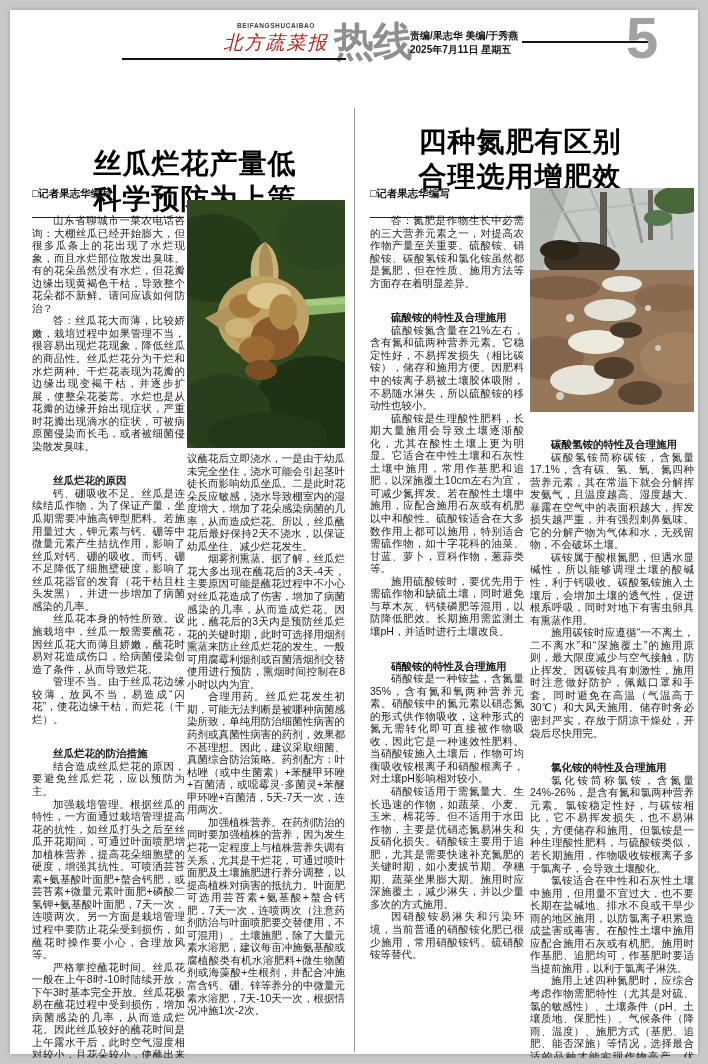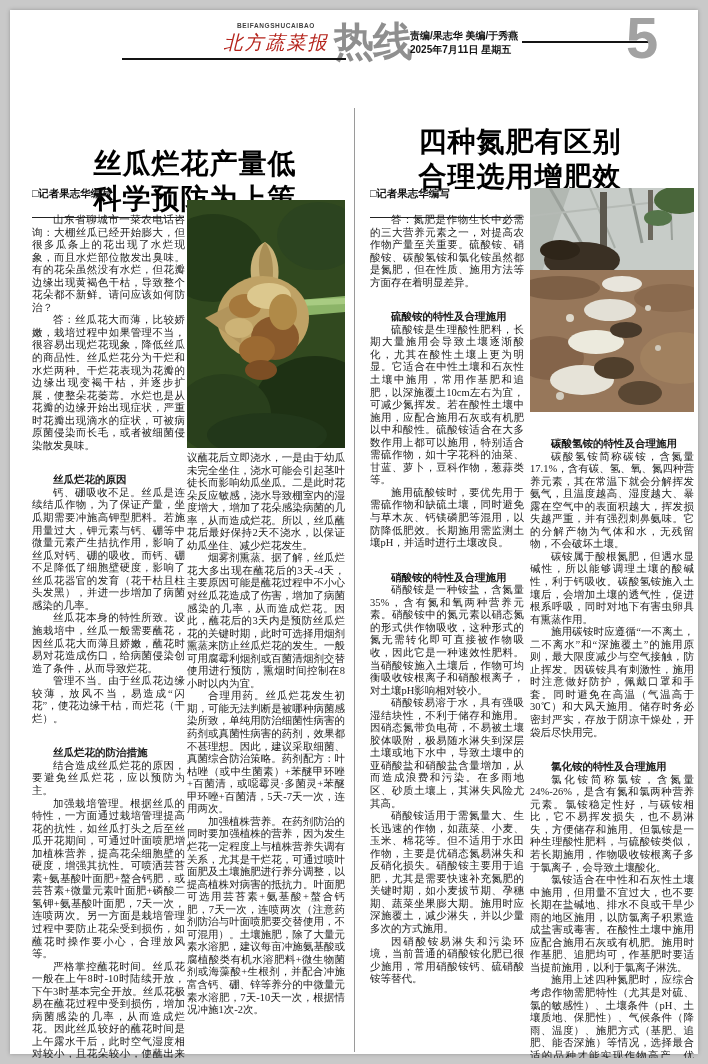--- a/index.html
+++ b/index.html
@@ -29,21 +29,21 @@
   
   .divider-v{left:344px;top:98px;width:1px;height:944px;background:#9a9a9a;}
   .art-title{font-weight:900;font-size:28px;line-height:35px;text-align:center;color:#000;letter-spacing:1px;}
   .title-left{left:24px;top:90px;width:322px;margin-top:46px;}
   .title-right{left:344px;top:90px;width:332px;margin-top:24px;}
   .byline{font-size:10.5px;font-weight:bold;color:#111;border-bottom:1.5px solid #222;padding-bottom:16px;}
   .byline-left{left:22px;top:177px;width:152px;}
   .byline-right{left:360px;top:177px;width:152px;}
 
   .col{
-    font-family:Liberation Serif, serif;
+    font-family:Liberation Sans, sans-serif;
     font-size:10.5px;line-height:12.55px;color:#1b1b1b;
     overflow:hidden;
   }
   .col p.para{margin:0;text-indent:2em;text-align:justify;}
   .col p.para.cont{text-indent:0;}
   .col p.para.sub{font-weight:bold;text-align:left;margin-top:22px;}
 
   .l-col1{left:22px;top:204px;width:153px;height:844px;}
   .l-col2{left:177px;top:442px;width:158px;height:606px;}
   .r-col1{left:360px;top:204px;width:154px;height:844px;}
@@ -123,25 +123,25 @@
 
   <div class="abs art-title title-right">
     <div>四种氮肥有区别</div>
     <div>合理选用增肥效</div>
   </div>
   <div class="abs byline byline-right">□记者果志华编写</div>
 
   <div class="abs col r-col1">
       <p class="para">答：氮肥是作物生长中必需的三大营养元素之一，对提高农作物产量至关重要。硫酸铵、硝酸铵、碳酸氢铵和氯化铵虽然都是氮肥，但在性质、施用方法等方面存在着明显差异。</p>
       <p class="para sub">硫酸铵的特性及合理施用</p>
+      <p class="para">硫酸铵氮含量在21%左右，含有氮和硫两种营养元素。它稳定性好，不易挥发损失（相比碳铵），储存和施用方便。因肥料中的铵离子易被土壤胶体吸附，不易随水淋失，所以硫酸铵的移动性也较小。</p>
       <p class="para">硫酸铵是生理酸性肥料，长期大量施用会导致土壤逐渐酸化，尤其在酸性土壤上更为明显。它适合在中性土壤和石灰性土壤中施用，常用作基肥和追肥，以深施覆土10cm左右为宜，可减少氮挥发。若在酸性土壤中施用，应配合施用石灰或有机肥以中和酸性。硫酸铵适合在大多数作用上都可以施用，特别适合需硫作物，如十字花科的油菜、甘蓝、萝卜，豆科作物，葱蒜类等。</p>
       <p class="para">施用硫酸铵时，要优先用于需硫作物和缺硫土壤，同时避免与草木灰、钙镁磷肥等混用，以防降低肥效。长期施用需监测土壤pH，并适时进行土壤改良。</p>
       <p class="para sub">硝酸铵的特性及合理施用</p>
       <p class="para">硝酸铵是一种铵盐，含氮量35%，含有氮和氧两种营养元素。硝酸铵中的氮元素以硝态氮的形式供作物吸收，这种形式的氮无需转化即可直接被作物吸收，因此它是一种速效性肥料。当硝酸铵施入土壤后，作物可均衡吸收铵根离子和硝酸根离子，对土壤pH影响相对较小。</p>
-      <p class="para">硝酸铵易溶于水，具有强吸湿结块性，不利于储存和施用。因硝态氮带负电荷，不易被土壤胶体吸附，极易随水淋失到深层土壤或地下水中，导致土壤中的亚硝酸盐和硝酸盐含量增加，从而造成浪费和污染。在多雨地区、砂质土壤上，其淋失风险尤其高。</p>
       <p class="para">硝酸铵适用于需氮量大、生长迅速的作物，如蔬菜、小麦、玉米、棉花等。但不适用于水田作物，主要是优硝态氮易淋失和反硝化损失。硝酸铵主要用于追肥，尤其是需要快速补充氮肥的关键时期，如小麦拔节期、孕穗期、蔬菜坐果膨大期。施用时应深施覆土，减少淋失，并以少量多次的方式施用。</p>
       <p class="para">因硝酸铵易淋失和污染环境，当前普通的硝酸铵化肥已很少施用，常用硝酸铵钙、硫硝酸铵等替代。</p>
     </div>
 
   <svg class="abs photo photo-right" width="164" height="224" viewBox="0 0 164 224" aria-hidden="true">
     <rect width="164" height="224" fill="#c7ccc8"></rect>
     <polygon points="0,0 40,0 10,90 0,95" fill="#b2b8b2"></polygon>
     <line x1="20" y1="0" x2="60" y2="70" stroke="#9aa09a" stroke-width="3"></line>
     <line x1="60" y1="0" x2="85" y2="60" stroke="#a8aea8" stroke-width="2"></line>
     <line x1="100" y1="0" x2="112" y2="55" stroke="#8f958f" stroke-width="3"></line>

